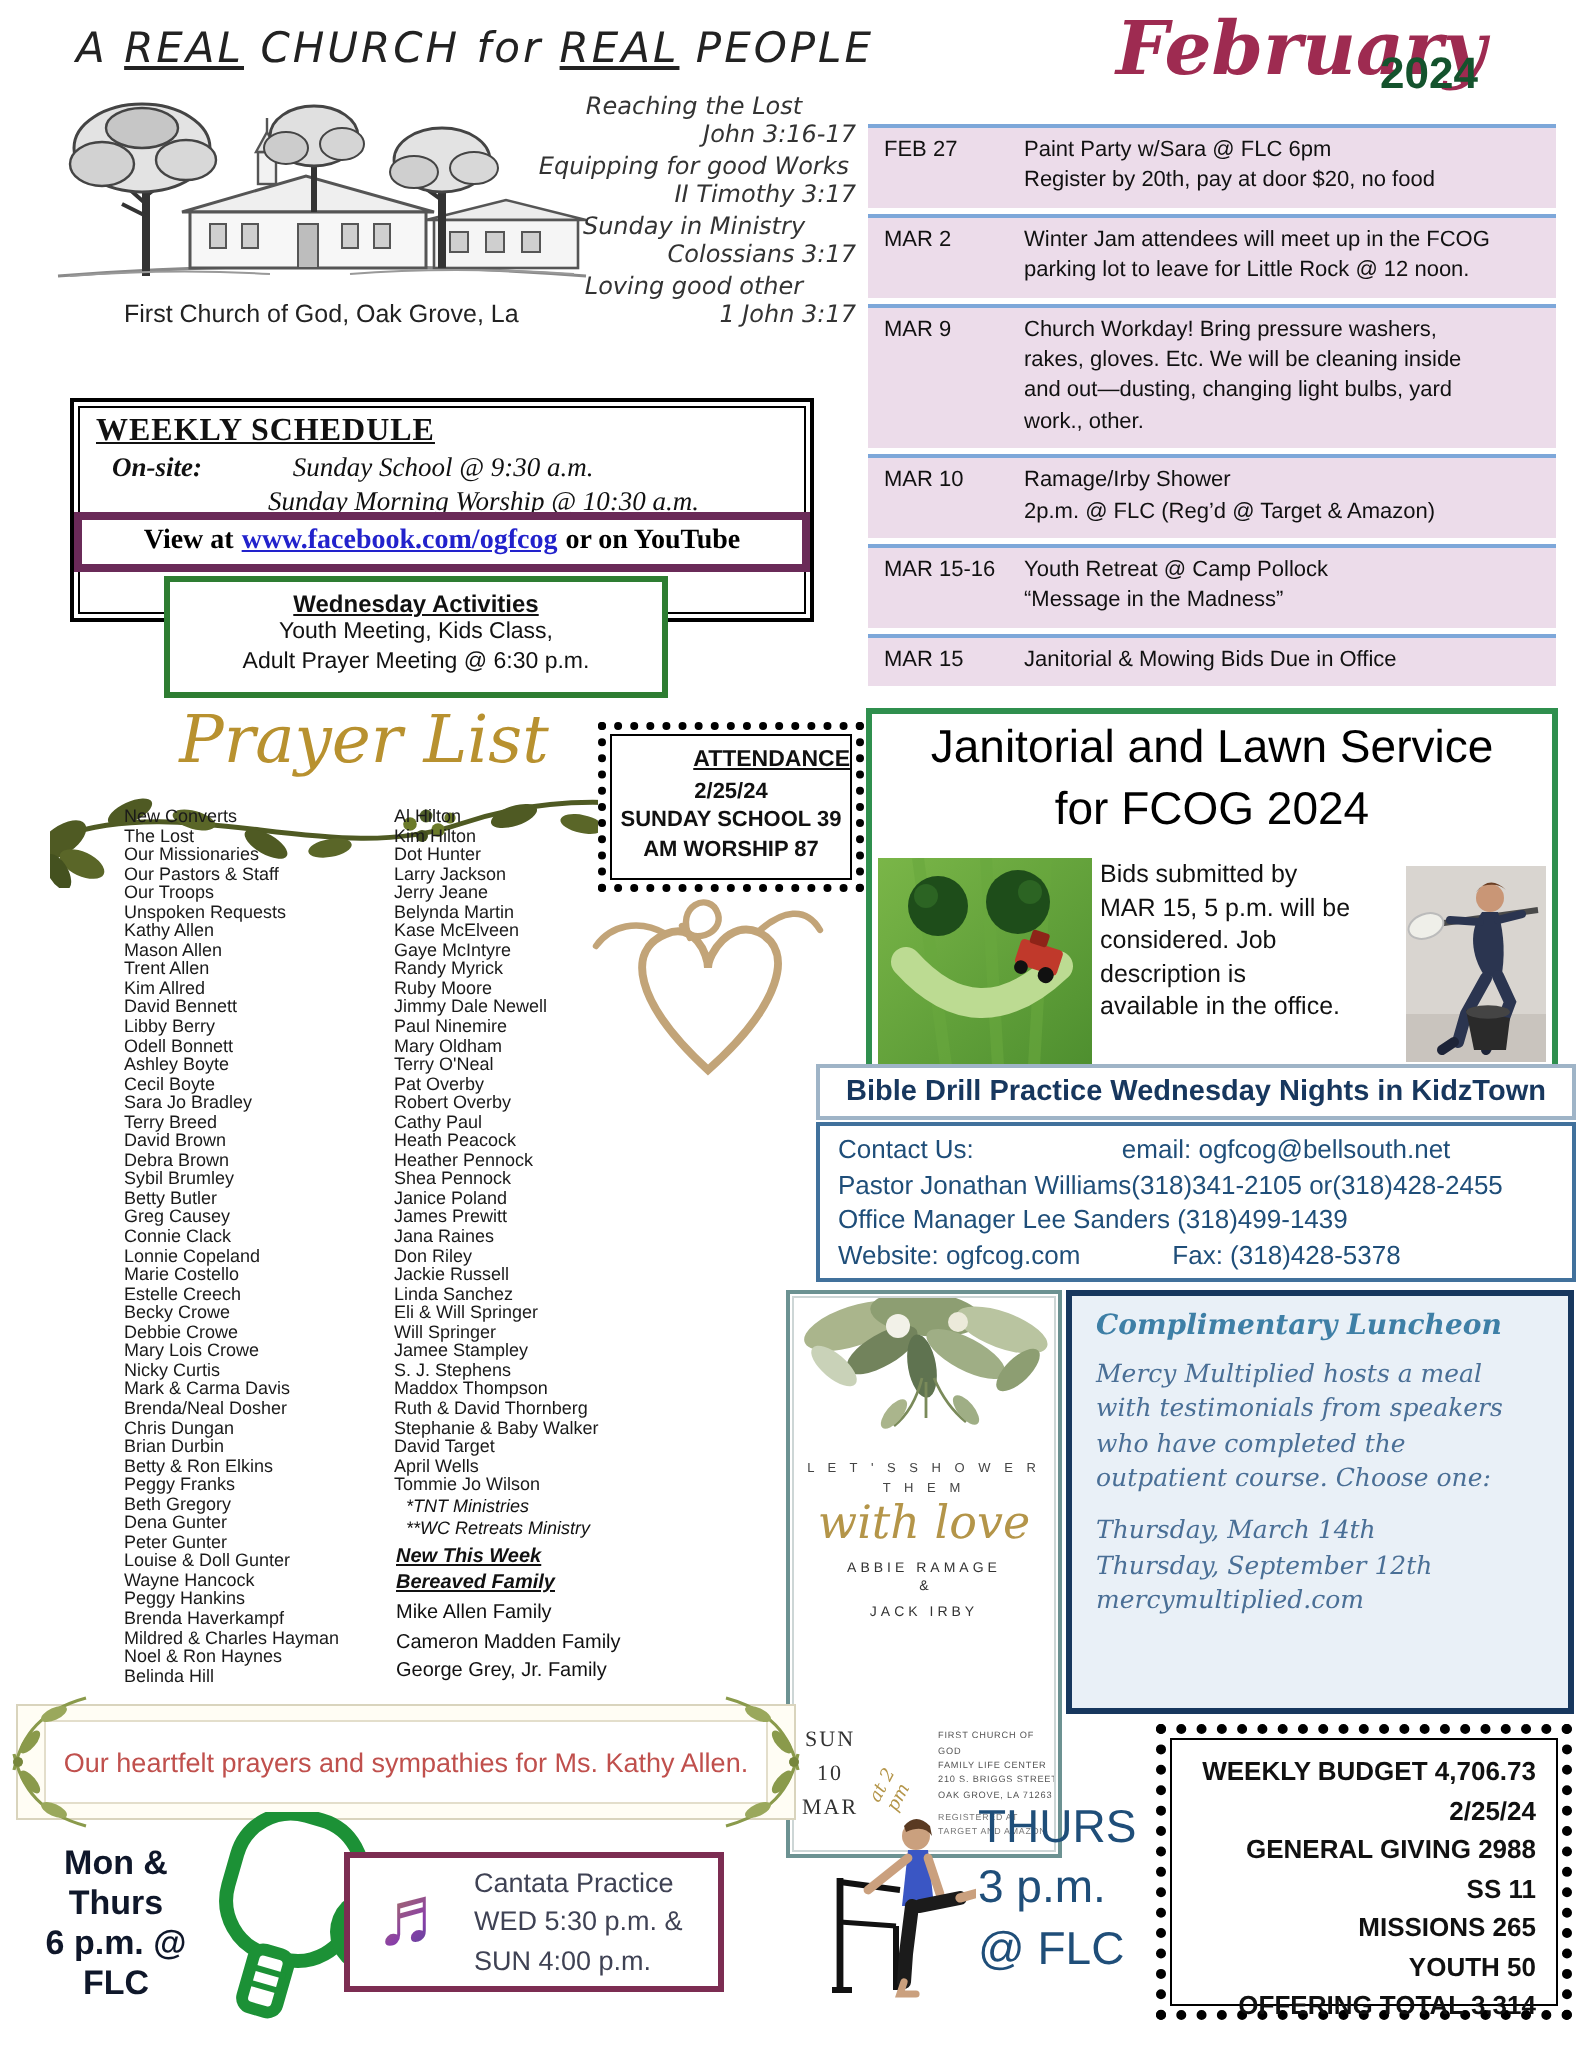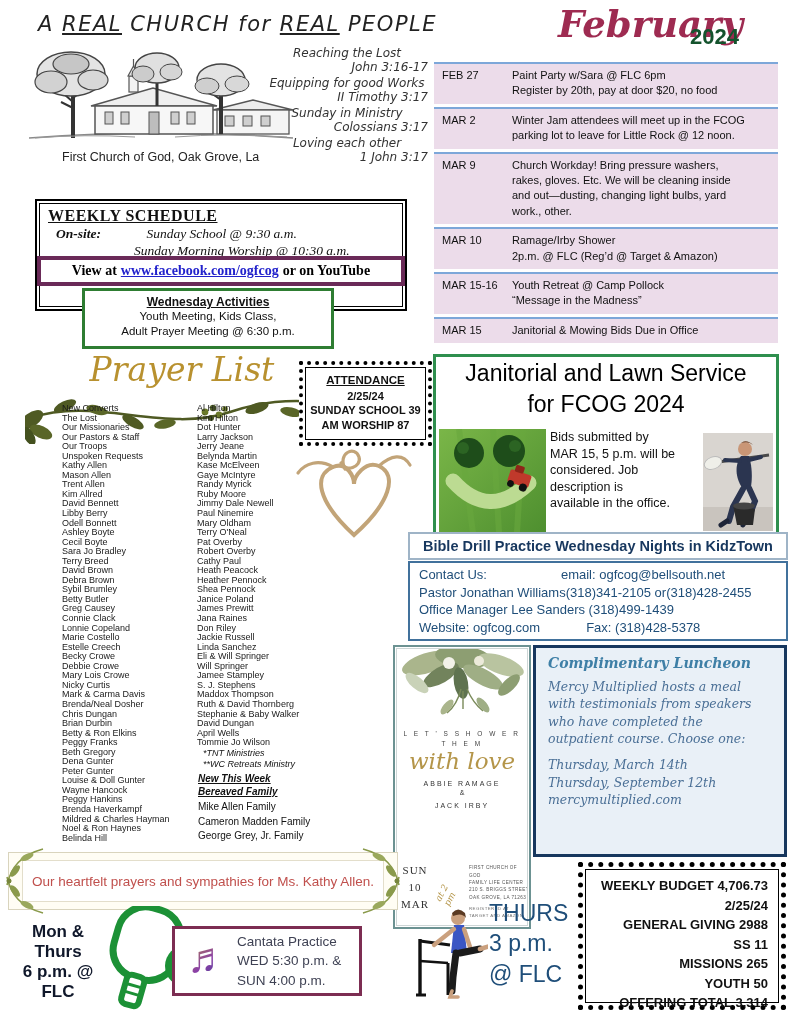--- a/index.html
+++ b/index.html
@@ -77,21 +77,21 @@
   .new-week { left:198px; top:773px; font-size:10px; font-weight:bold; font-style:italic; text-decoration:underline; }
   .bereaved-label { left:198px; top:786px; font-size:10px; font-weight:bold; font-style:italic; text-decoration:underline; }
   .bereaved-list { left:198px; top:800px; font-size:10px; line-height:14.5px; }
 
   
   .attendance {
     left:299px; top:361px; width:133px; height:85px;
     border:4px dotted #000; background:#fff; padding:2px;
   }
   .attendance-inner { border:1px solid #000; height:100%; text-align:center; padding-top:5px; font-size:11px; font-weight:600; }
-  .attendance-title { font-weight:bold; text-decoration:underline; font-size:11.5px; }
+  .attendance-title { font-weight:bold; text-decoration:underline; font-size:11.5px;text-align:right; }
   .attendance-inner div { line-height:1.35; }
 
   .rope-heart { left:293px; top:437px; }
 
   
   .janitorial { left:433px; top:354px; width:346px; height:184px; border:3px solid #2f8f4e; background:#fff; }
   .jan-title { text-align:center; font-size:23px; line-height:1.25; margin-top:2px; color:#000; }
   .jan-img-lawn { position:absolute; left:3px; top:72px; }
   .jan-body { position:absolute; left:114px; top:72px; width:158px; font-size:12.5px; line-height:1.32; }
   .jan-img-mop { position:absolute; right:3px; top:76px; }
@@ -226,21 +226,21 @@
     </div>
       <div class="scr-item">
       <div class="scr-line">Equipping for good Works</div>
       <div class="scr-ref">II Timothy 3:17</div>
     </div>
       <div class="scr-item">
       <div class="scr-line">Sunday in Ministry</div>
       <div class="scr-ref">Colossians 3:17</div>
     </div>
       <div class="scr-item">
-      <div class="scr-line">Loving each other</div>
+      <div class="scr-line">Loving good other</div>
       <div class="scr-ref">1 John 3:17</div>
     </div>
     </div>
 
   <div class="abs month-script">February</div>
   <div class="abs year-label">2024</div>
 
   <div class="abs calendar">
       <div class="cal-row">
       <div class="cal-date">FEB 27</div>
@@ -397,21 +397,21 @@
       <div>Don Riley</div>
       <div>Jackie Russell</div>
       <div>Linda Sanchez</div>
       <div>Eli &amp; Will Springer</div>
       <div>Will Springer</div>
       <div>Jamee Stampley</div>
       <div>S. J. Stephens</div>
       <div>Maddox Thompson</div>
       <div>Ruth &amp; David Thornberg</div>
       <div>Stephanie &amp; Baby Walker</div>
-      <div>David Dungan</div>
+      <div>David Target</div>
       <div>April Wells</div>
       <div>Tommie Jo Wilson</div>
     </div>
   <div class="abs footnotes">
       <div>*TNT Ministries</div>
       <div>**WC Retreats Ministry</div>
     </div>
   <div class="abs new-week">New This Week</div>
   <div class="abs bereaved-label">Bereaved Family</div>
   <div class="abs bereaved-list">

